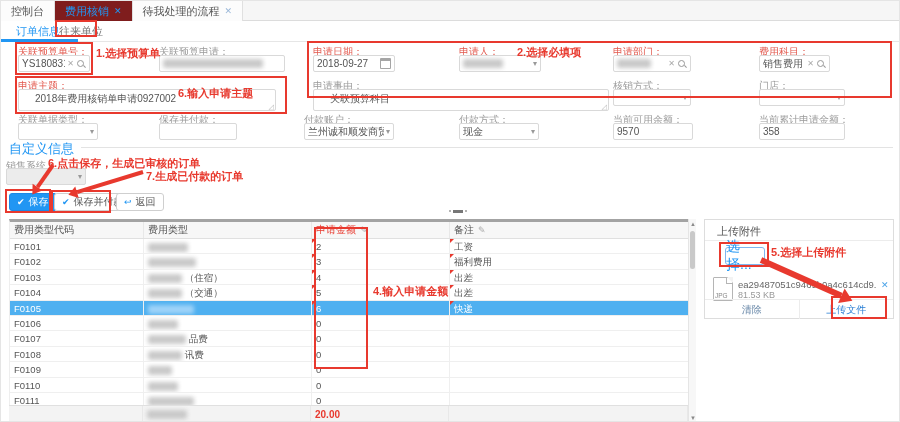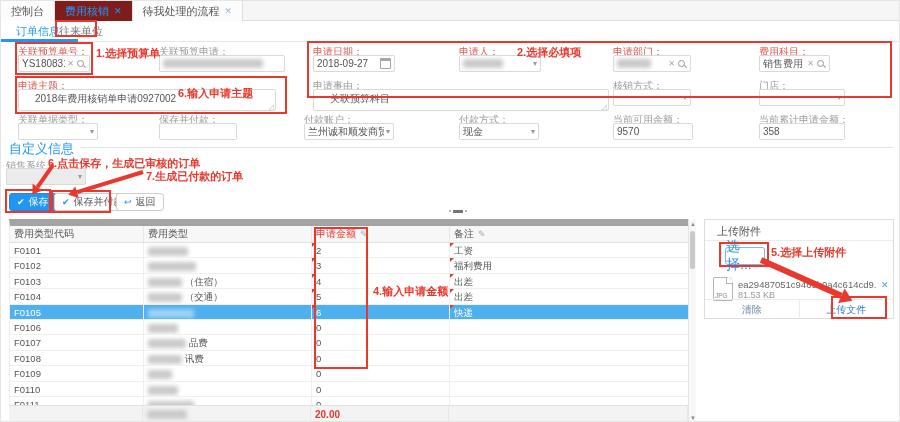--- a/index.html
+++ b/index.html
@@ -39,21 +39,21 @@
   .section-line { position:absolute; height:1px; background:#e3e3e3; }
 
   
   .btn { position:absolute; height:18px; border-radius:3px; font-size:10px; display:flex; align-items:center; justify-content:center; gap:4px; cursor:pointer; padding:0 7px; }
   .btn .bicon { font-size:9px; }
   .btn-primary { background:#2196f3; color:#fff; border:1px solid #1e88e5; }
   .btn-plain { background:#fff; color:#555; border:1px solid #cfcfcf; }
   .btn-plain .bicon { color:#2196f3; }
 
   
-  .table { position:absolute; left:8px; top:218px; width:679px; height:204px; border-top:7px solid #a3a3a3; border-left:1px solid #eee; }
+  .table { position:absolute; left:8px; top:218px; width:679px; height:204px; border-top:3px solid #a3a3a3; border-left:1px solid #eee; }
   .thead { position:absolute; left:0; top:0; width:679px; height:17px; background:#f7f7f7; border-bottom:1px solid #e0e0e0; display:flex; font-size:10px; color:#555; }
   .th { padding:2px 4px; border-right:1px solid #e8e8e8; display:flex; gap:4px; align-items:center; }
   .th.red { color:#e8392e; }
   .edit-icon { font-size:9px; color:#a9a9a9; cursor:pointer; }
   .tbody { position:absolute; left:0; top:17px; width:679px; height:169px; overflow:hidden; }
   .trow { display:flex; height:15.4px; font-size:9.5px; color:#555; border-bottom:1px solid #efefef; background:#fff; cursor:pointer; }
   .trow.sel-row { background:#4fb0f0; color:#fff; }
   .td { padding:1px 4px; border-right:1px solid #efefef; position:relative; line-height:13px; white-space:nowrap; overflow:hidden; }
   .c1 { width:134px; } .c2 { width:168px; } .c3 { width:138px; } .c4 { width:239px; }
   .tri { position:absolute; left:0; top:0; width:0; height:0; border-top:4px solid #e8392e; border-right:4px solid transparent; }

